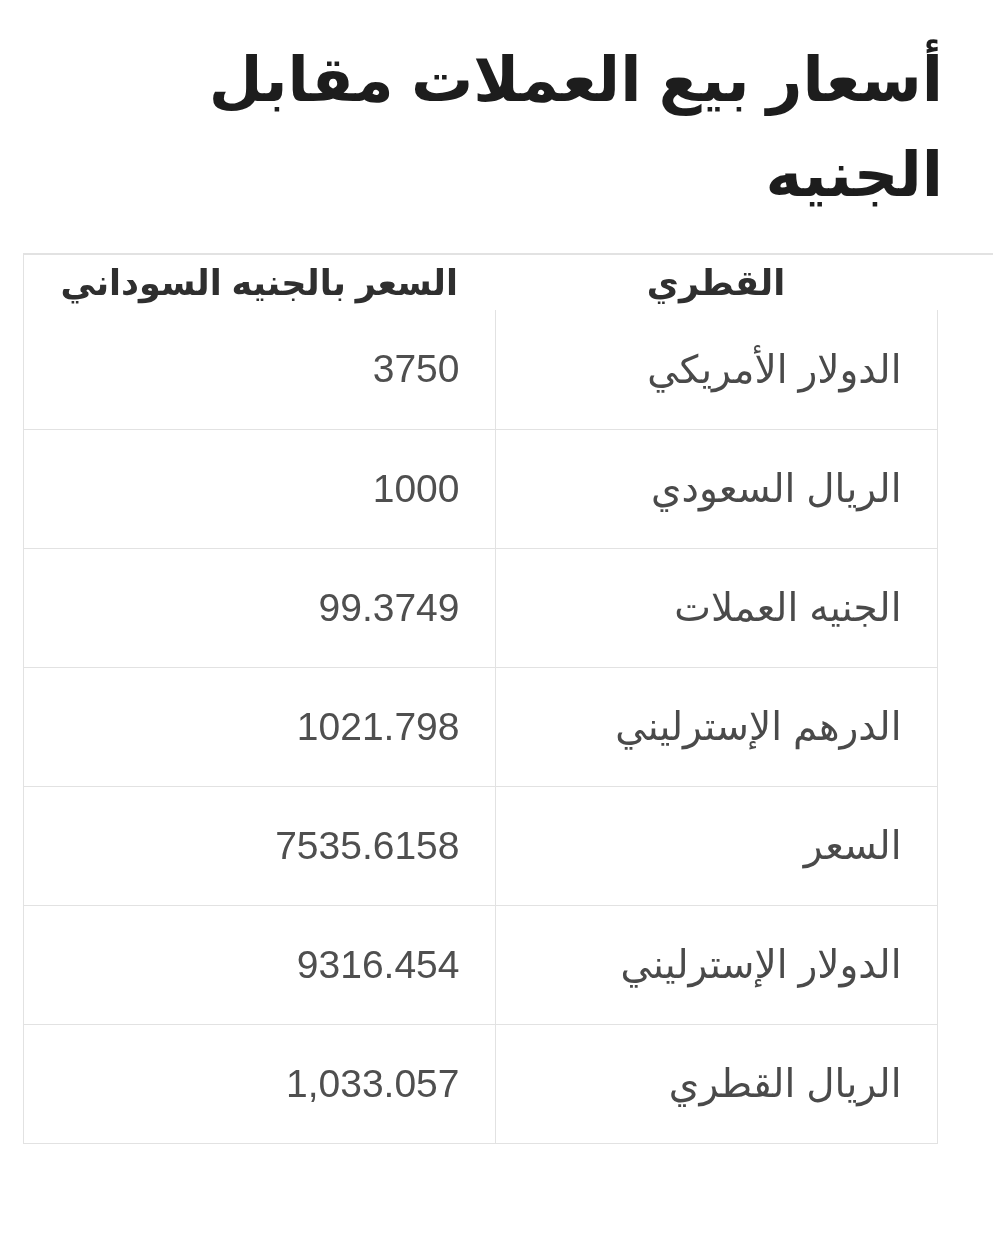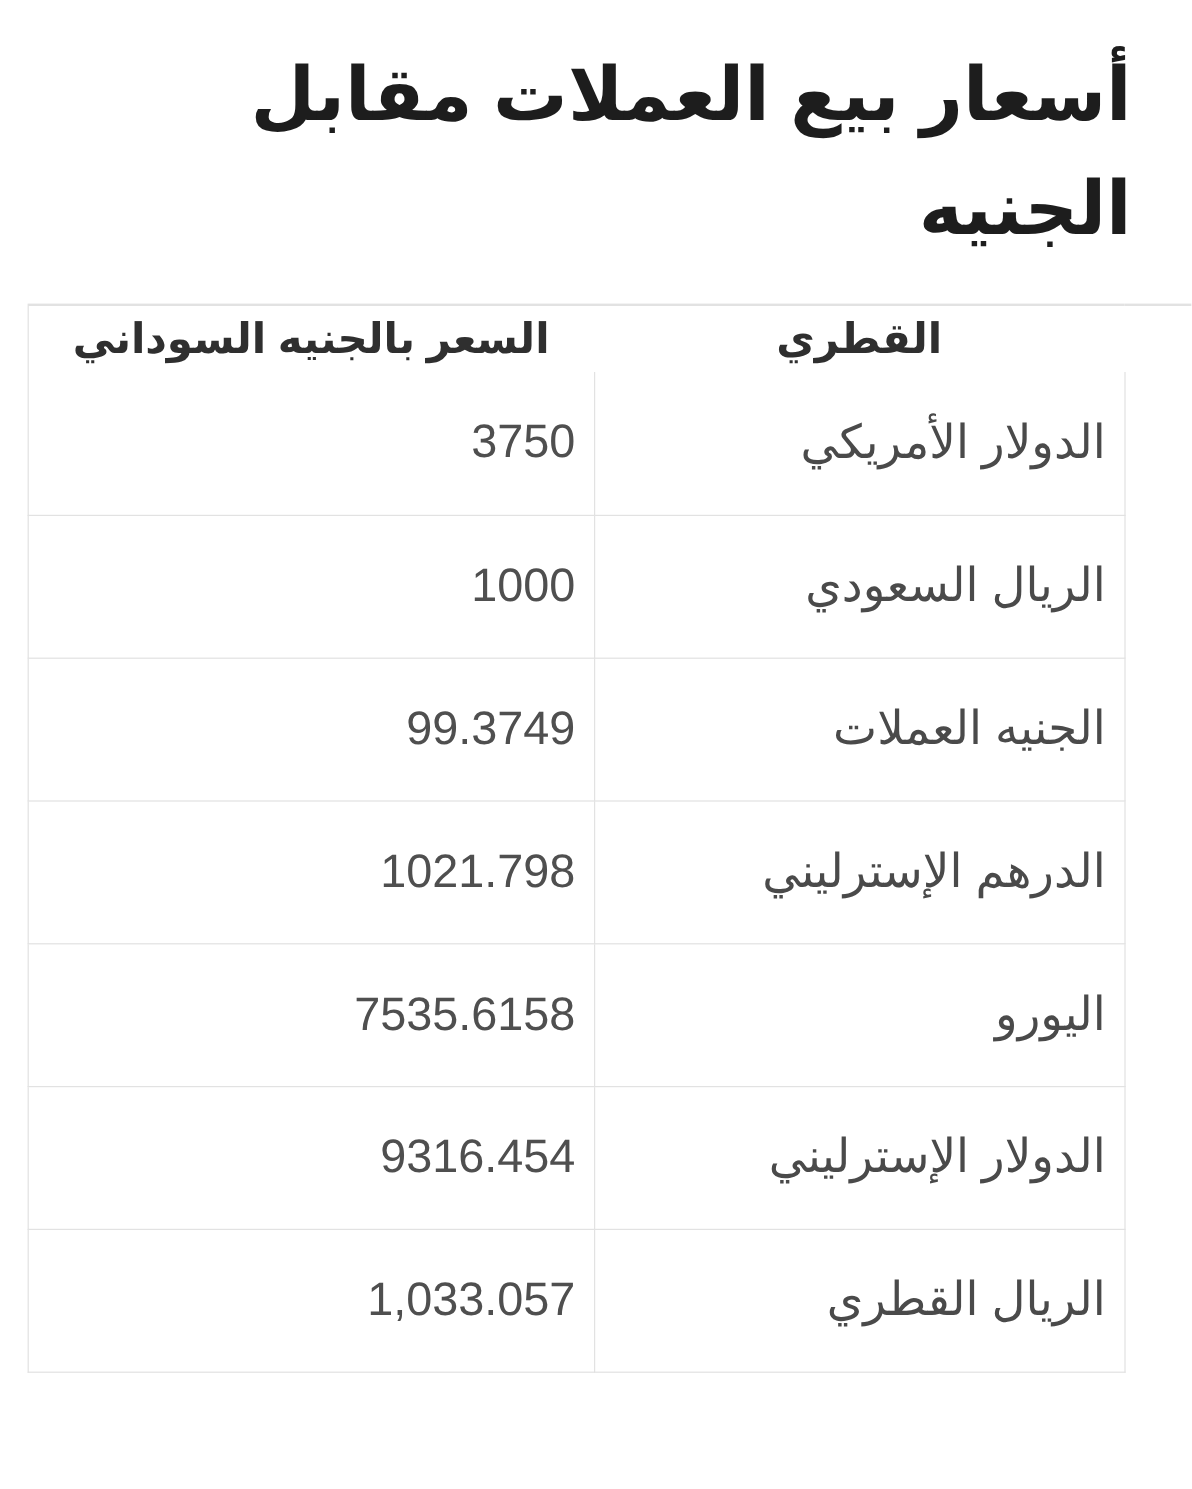--- a/index.html
+++ b/index.html
@@ -51,21 +51,21 @@
   .rates-table th.price-th{
     border-left:1px solid var(--border);
   }
   .rates-table td.data{
     border:1px solid var(--border);
     height:119px;
     vertical-align:middle;
     text-align:right;
     font-size:39px;
     color:var(--cell_text);
-    padding:0 15px;
+    padding:0 35px;
     overflow:hidden;
   }
   .rates-table td.gutter{
     border:0;
   }
   .rates-table tbody tr:first-child td{
     border-top:0;
   }
   .rates-table td.price-cell{
     color:#4f4f4f;
@@ -107,21 +107,21 @@
       <td class="data">الجنيه العملات</td>
       <td class="data price-cell">99.3749</td>
     </tr>
     <tr>
       <td class="gutter"></td>
       <td class="data">الدرهم الإسترليني</td>
       <td class="data price-cell">1021.798</td>
     </tr>
     <tr>
       <td class="gutter"></td>
-      <td class="data">اليورو</td>
+      <td class="data">السعر</td>
       <td class="data price-cell">7535.6158</td>
     </tr>
     <tr>
       <td class="gutter"></td>
       <td class="data">الدولار الإسترليني</td>
       <td class="data price-cell">9316.454</td>
     </tr>
     <tr>
       <td class="gutter"></td>
       <td class="data">الريال القطري</td>

